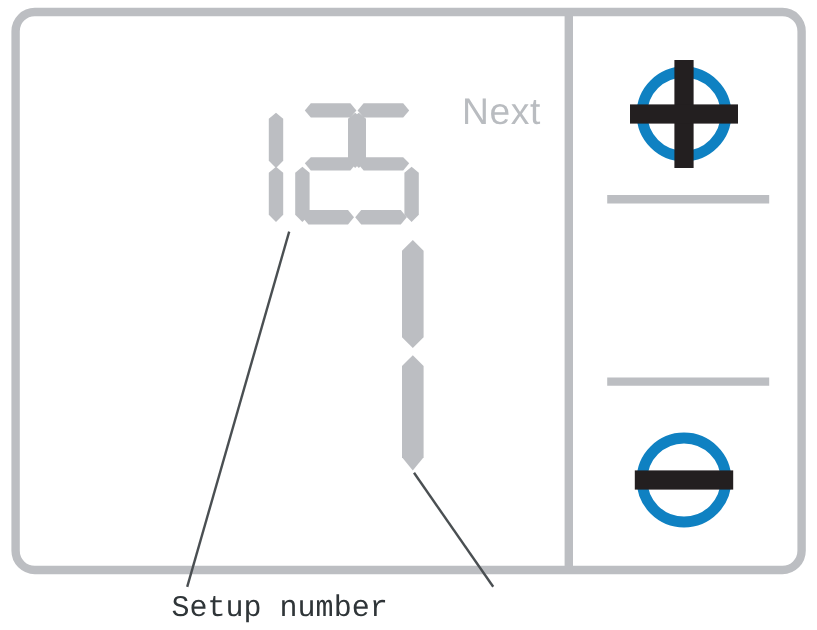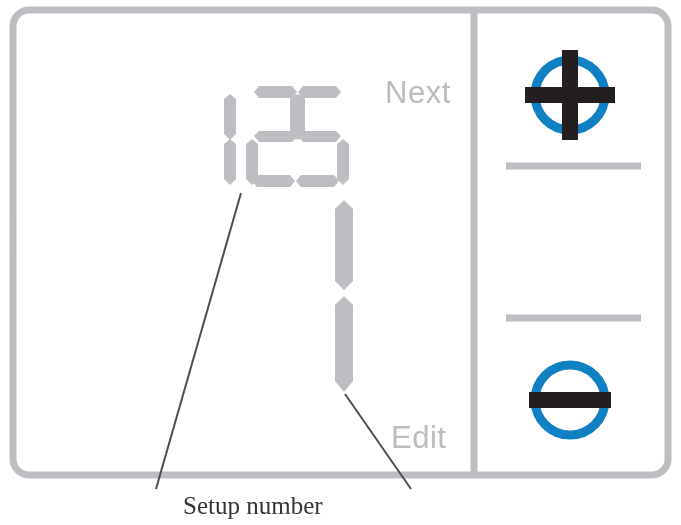--- a/index.html
+++ b/index.html
@@ -19,26 +19,25 @@
   }
   #vector-layer {
     position: absolute;
     left: 0;
     top: 0;
     width: 681px;
     height: 525px;
   }
   .caption {
     position: absolute;
-    font-family: Liberation Serif, serif;
+    font-family: Liberation Mono, monospace;
     font-size: 25px;
     color: #2f3538;
     letter-spacing: 0px;
     white-space: nowrap;
-    margin-left: 40px;
   }
   #caption-setup {
     left: 143px;
     top: 492px;
   }
   #caption-option {
     left: 398px;
     top: 492px;
   }
   .lcd-label {
@@ -124,18 +123,17 @@
       <circle cx="570" cy="400" r="35" fill="none" stroke="#0f81c2" stroke-width="9"></circle>
       <rect x="529" y="392" width="82" height="16" fill="#231f20"></rect>
     </g>
 
     <line x1="241" y1="193" x2="156" y2="489" stroke="#4a4f52" stroke-width="2"></line>
     <line x1="345" y1="394" x2="411" y2="489" stroke="#4a4f52" stroke-width="2"></line>
   </svg>
 
   <div class="lcd-label" id="label-next">Next</div>
 
-  <div class="lcd-label" id="label-edit">Edit</div>
 
   <div class="caption" id="caption-setup">Setup number</div>
 
 
 </div>
 
 </body></html>

